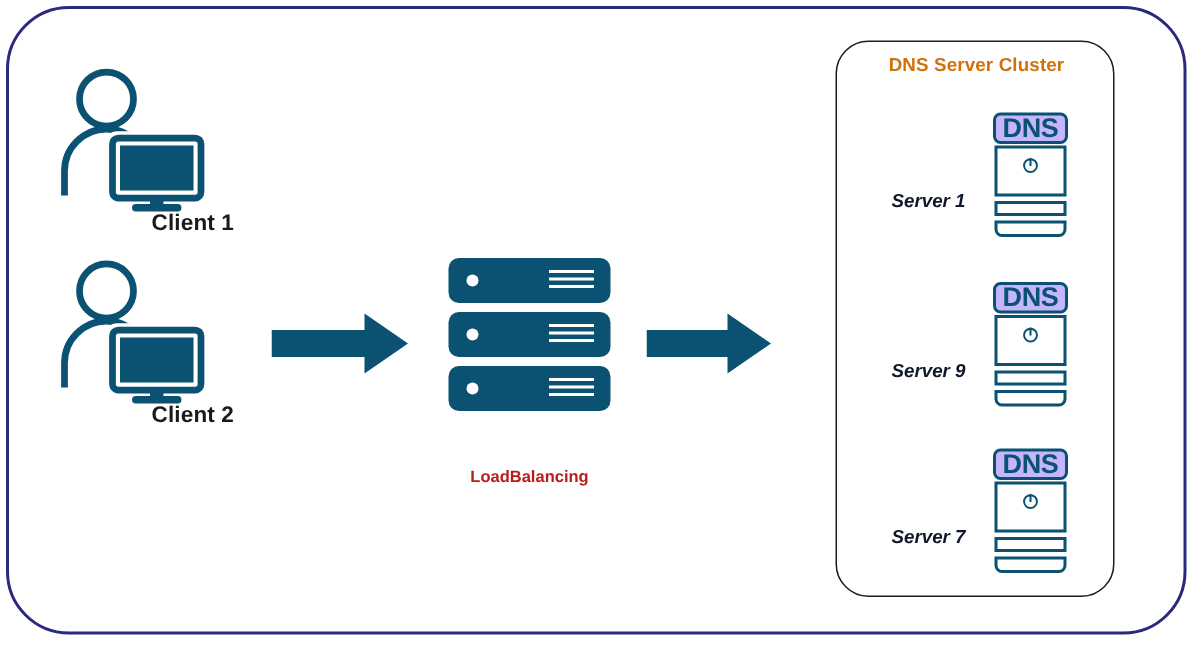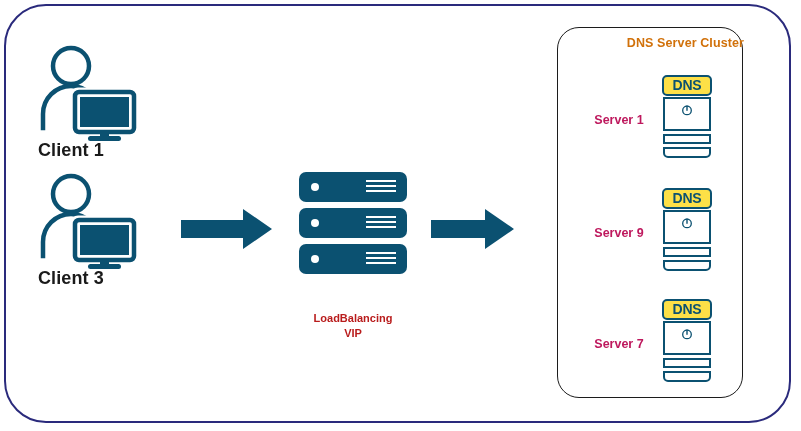--- a/index.html
+++ b/index.html
@@ -43,22 +43,22 @@
     left: 0;
     top: 0;
     width: 110px;
     height: 98px;
   }
   .client-label {
     position: absolute;
     top: 96px;
     left: 0;
     width: 118px;
-    text-align: left;
-    font-size: 18px;
+    text-align: right;
+    font-size: 15px;
     font-weight: bold;
     color: #1a1a1a;
     letter-spacing: 0.1px;
     white-space: nowrap;
   }
 
   
   .arrow {
     position: absolute;
   }
@@ -126,64 +126,65 @@
     height: 371px;
     border: 1.4px solid #1c1c1c;
     border-radius: 22px;
     box-sizing: border-box;
   }
   .cluster-title {
     position: absolute;
     left: 0;
     top: 8px;
     width: 186px;
-    text-align: right;
+    text-align: center;
     font-size: 12.5px;
     font-weight: bold;
     color: #d1710a;
     letter-spacing: 0.1px;
     white-space: nowrap;
   }
   .server-row {
     position: absolute;
     left: 0;
     width: 186px;
     height: 92px;
   }
   .server-label {
     position: absolute;
     left: 18px;
-    top: 38px;
+    top: 52px;
     width: 86px;
     text-align: center;
     font-size: 12.5px;
     font-weight: bold;
-    color: #be185d;
+    color: #0f172a;
     white-space: nowrap;
+    font-style: italic;
   }
   .server-icon {
     position: absolute;
     left: 104px;
     top: 0;
     width: 52px;
     height: 90px;
   }
 
   .dns-box {
     position: absolute;
     left: 0;
     top: 0;
     width: 50px;
     height: 21px;
     border: 2.4px solid #0b5171;
     border-radius: 5px;
     box-sizing: border-box;
-    background: #fde047;
+    background: #c4b5fd;
     text-align: center;
-    font-size: 14px;
+    font-size: 18px;
     font-weight: bold;
     color: #0b5171;
     line-height: 16px;
     letter-spacing: -0.2px;
   }
   .power-box {
     position: absolute;
     left: 1px;
     top: 22px;
     width: 48px;
@@ -238,21 +239,21 @@
       <svg viewBox="0 0 110 98" width="110" height="98" xmlns="http://www.w3.org/2000/svg">
         <circle cx="33" cy="22" r="18" fill="none" stroke="#0b5171" stroke-width="4.5"></circle>
         <path d="M5 84 L5 70 A28 28 0 0 1 61 70 L61 84" fill="none" stroke="#0b5171" stroke-width="4.5" stroke-linecap="square"></path>
         <rect x="35" y="46" width="63" height="44" rx="5" fill="#ffffff" stroke="#ffffff" stroke-width="5"></rect>
         <rect x="37" y="48" width="59" height="40" rx="4" fill="none" stroke="#0b5171" stroke-width="4.5"></rect>
         <rect x="42" y="53" width="49" height="30" fill="#0b5171"></rect>
         <rect x="62" y="88" width="9" height="5" fill="#0b5171"></rect>
         <rect x="50" y="92" width="33" height="5" rx="2.5" fill="#0b5171"></rect>
       </svg>
     </div>
-    <div class="client-label">Client 3</div>
+    <div class="client-label">Client 2</div>
   </div>
 
 
   <div class="arrow" style="left:181px; top:206px;">
     <svg width="92" height="46" viewBox="0 0 92 46" xmlns="http://www.w3.org/2000/svg">
       <path d="M0 14 L62 14 L62 3 L91 23 L62 43 L62 32 L0 32 Z" fill="#0b5171"></path>
     </svg>
   </div>
 
   <div class="loadbalancer">
@@ -275,21 +276,20 @@
     <div class="lb-unit" style="top:72px;">
       <span class="dot"></span>
       <span class="bars">
           <i></i>
           <i></i>
           <i></i>
         </span>
     </div>
     <div class="lb-label">
       <div>LoadBalancing</div>
-      <div>VIP</div>
     </div>
   </div>
 
   <div class="arrow" style="left:431px; top:206px;">
     <svg width="84" height="46" viewBox="0 0 84 46" xmlns="http://www.w3.org/2000/svg">
       <path d="M0 14 L54 14 L54 3 L83 23 L54 43 L54 32 L0 32 Z" fill="#0b5171"></path>
     </svg>
   </div>
 
   <div class="cluster">

